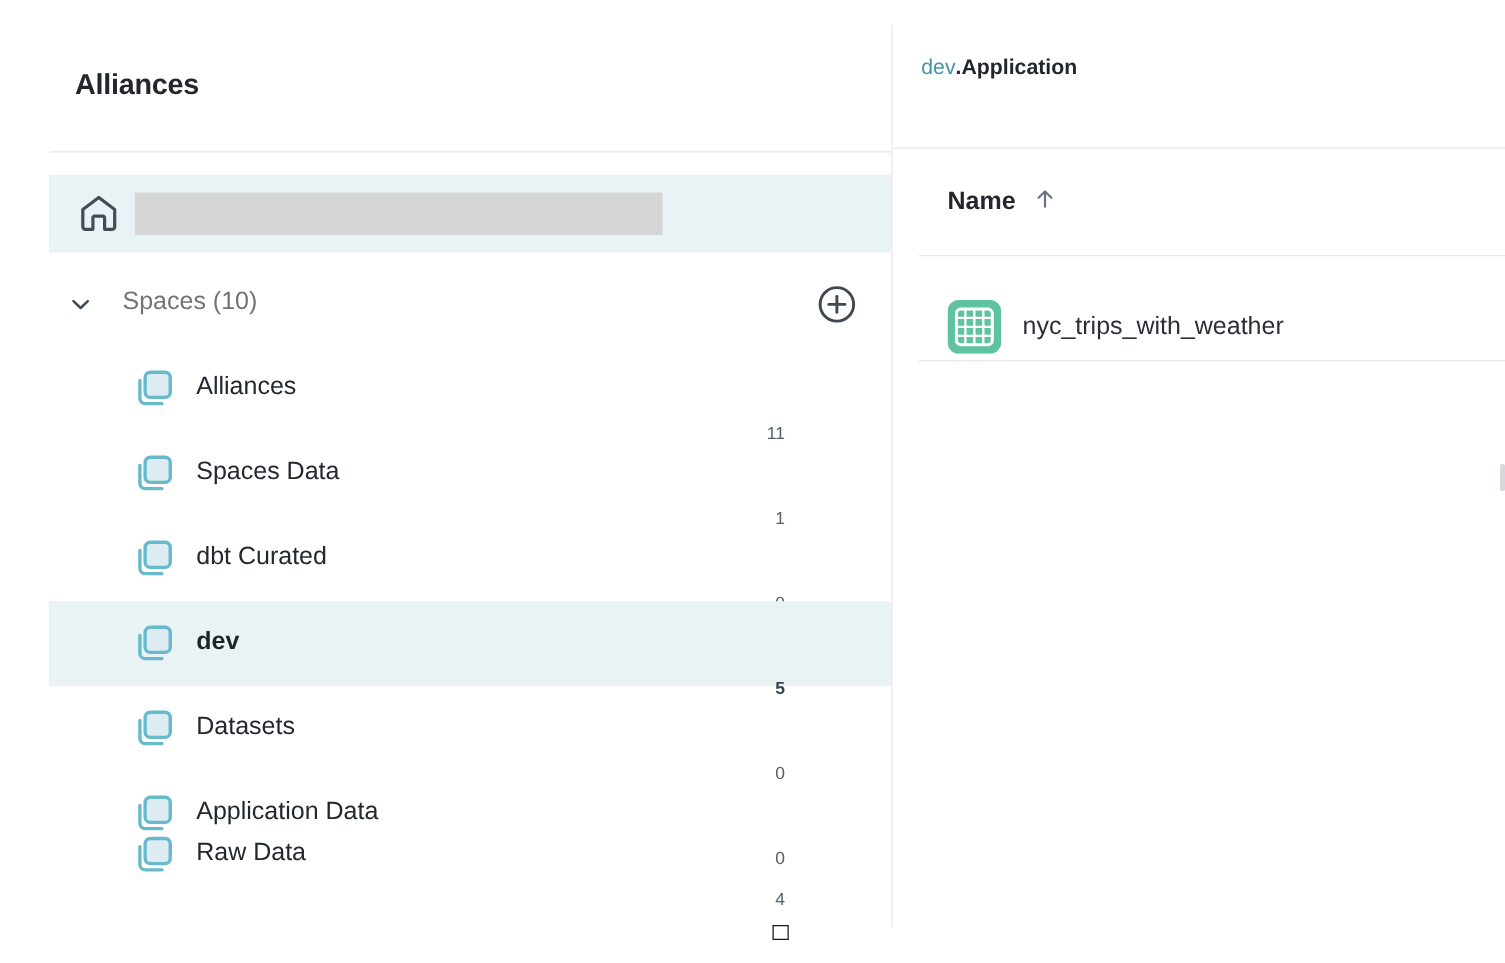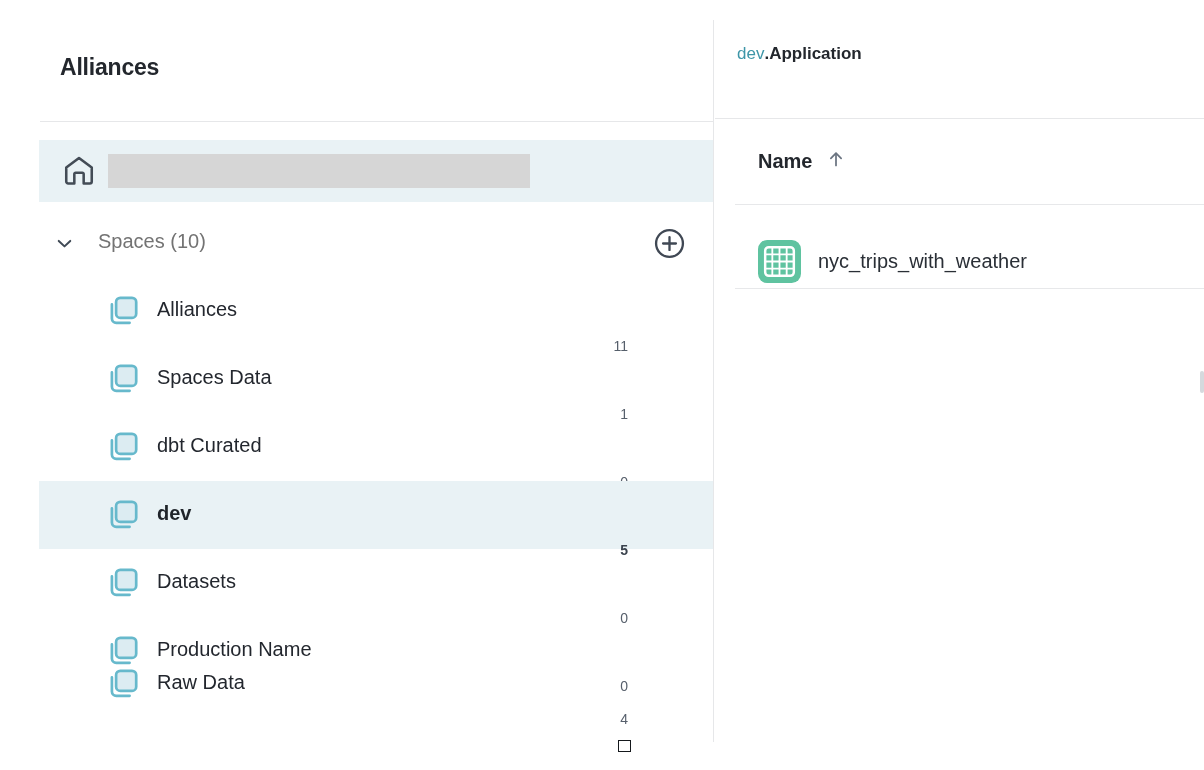--- a/index.html
+++ b/index.html
@@ -143,21 +143,21 @@
   <span class="cnt">0</span>
 </div>
 
 <div class="tree-row" style="top:617px">
   <span class="sp-ic">
     <svg width="36" height="36" viewBox="0 0 24 24" fill="none">
       <path d="M4.6 7.6 V17 a2.9 2.9 0 0 0 2.9 2.9 H16.4" stroke="#67b9cc" stroke-width="1.8" stroke-linecap="round"></path>
       <rect x="7.4" y="3.2" width="13.4" height="13.4" rx="2.8" fill="#dcecf2" stroke="#67b9cc" stroke-width="1.8"></rect>
     </svg>
   </span>
-  <span class="lbl">Production Name</span>
+  <span class="lbl">Application Data</span>
   <span class="cnt">0</span>
 </div>
 
 <div class="tree-row" style="top:650px">
   <span class="sp-ic">
     <svg width="36" height="36" viewBox="0 0 24 24" fill="none">
       <path d="M4.6 7.6 V17 a2.9 2.9 0 0 0 2.9 2.9 H16.4" stroke="#67b9cc" stroke-width="1.8" stroke-linecap="round"></path>
       <rect x="7.4" y="3.2" width="13.4" height="13.4" rx="2.8" fill="#dcecf2" stroke="#67b9cc" stroke-width="1.8"></rect>
     </svg>
   </span>

